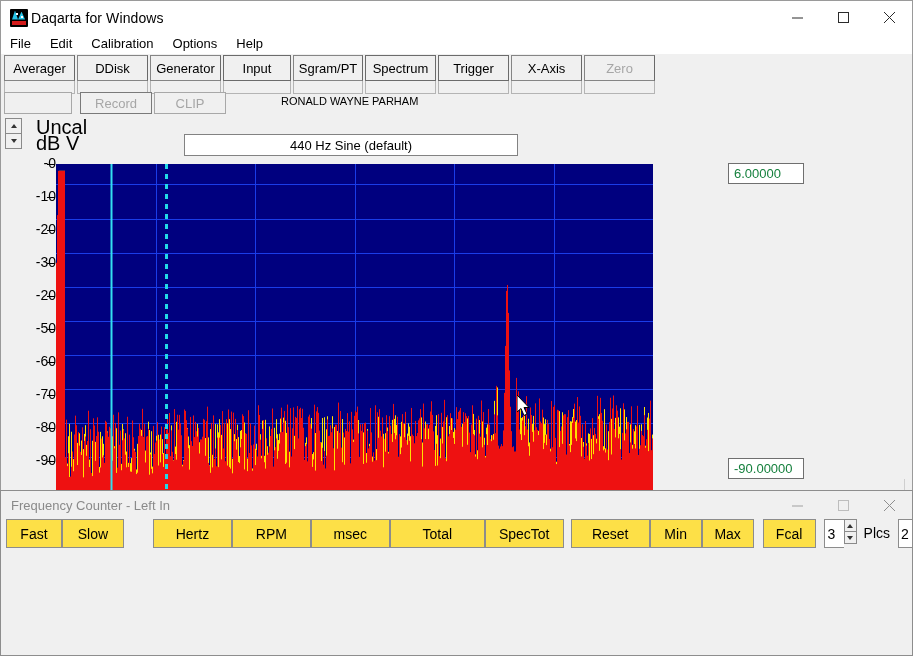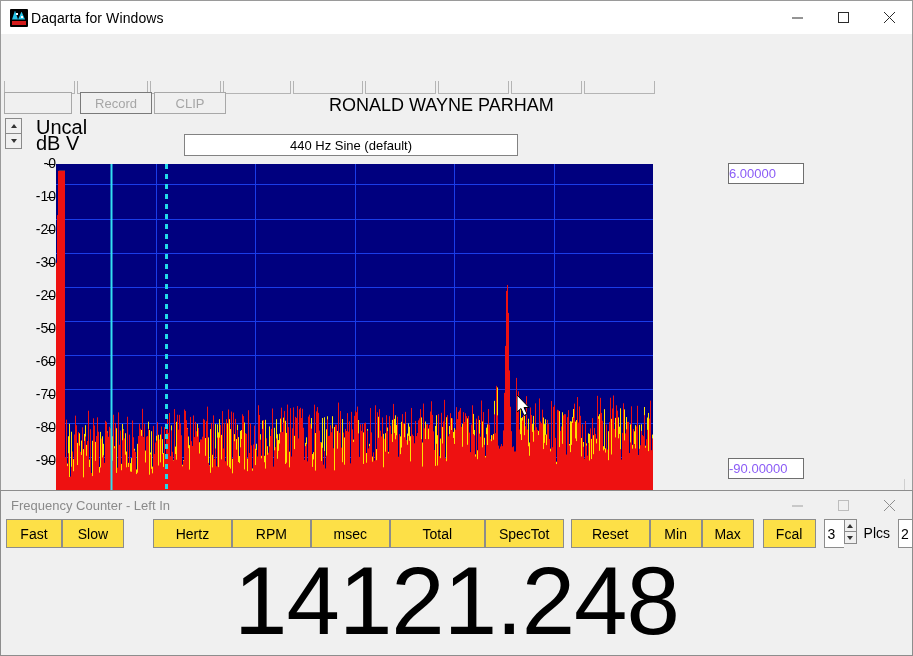--- a/index.html
+++ b/index.html
@@ -107,21 +107,21 @@
   .rbtn {
     box-sizing:border-box;
     border:1px solid #a8a8a8;
     background:#f0f0f0;
     display:flex; align-items:center; justify-content:center;
     font-size:13px; color:#a6a6a6;
   }
   .rbtn.strong { border:1px solid #7a7a7a; }
   #owner-name {
     position:absolute; left:280px; top:94px;
-    font-size:18px; color:#000;margin-left:48px;
+    font-size:11px; color:#000;
   }
 
   
   #uncal-spin {
     position:absolute; left:4px; top:117px; width:17px; height:31px;
     display:flex; flex-direction:column;
   }
   .spin-b {
     flex:1; border:1px solid #8a8a8a; background:#f0f0f0;
     display:flex; align-items:center; justify-content:center;
@@ -142,22 +142,22 @@
     border:1px solid #828282; background:#ffffff;
     display:flex; align-items:center; justify-content:center;
     font-size:13px; color:#000; box-sizing:border-box;
   }
 
   
   .valbox {
     position:absolute; width:76px; height:21px;
     border:1px solid #6f6f6f; background:#ffffff;
     display:flex; align-items:center;
-    box-sizing:border-box;
-    font-size:13px; color:#8b5cf6;
+    padding-left:5px; box-sizing:border-box;
+    font-size:13px; color:#15803d;
   }
   #val-top { left:727px; top:162px; }
   #val-bot { left:727px; top:457px; }
 
   
   #plot-wrap {
     position:absolute; left:55px; top:163px; width:597px; height:327px;
     background:#00007f;
     overflow:hidden;
   }
@@ -248,21 +248,39 @@
         </div>
         <div class="winbtn">
           <svg width="13" height="13" viewBox="0 0 13 13">
               <line x1="1" y1="1" x2="12" y2="12" stroke="#2b2b2b" stroke-width="1"></line>
               <line x1="12" y1="1" x2="1" y2="12" stroke="#2b2b2b" stroke-width="1"></line>
             </svg>
         </div>
       </div>
     </div>
 
-
+    <div id="menubar">
+      <div class="menu-item">File</div>
+      <div class="menu-item">Edit</div>
+      <div class="menu-item">Calibration</div>
+      <div class="menu-item">Options</div>
+      <div class="menu-item">Help</div>
+    </div>
+
+    <div id="tabrow">
+      <div class="tab" style="width:71px">Averager</div>
+      <div class="tab" style="width:71px">DDisk</div>
+      <div class="tab" style="width:71px">Generator</div>
+      <div class="tab dither sel" style="width:68px">Input</div>
+      <div class="tab" style="width:70px">Sgram/PT</div>
+      <div class="tab dither sel" style="width:71px">Spectrum</div>
+      <div class="tab dither sel" style="width:71px">Trigger</div>
+      <div class="tab" style="width:71px">X-Axis</div>
+      <div class="tab disabled" style="width:71px">Zero</div>
+    </div>
 
     <div id="subrow">
       <div class="subcell" style="width:71px"></div>
       <div class="subcell" style="width:71px"></div>
       <div class="subcell" style="width:71px"></div>
       <div class="subcell" style="width:68px"></div>
       <div class="subcell" style="width:70px"></div>
       <div class="subcell" style="width:71px"></div>
       <div class="subcell" style="width:71px"></div>
       <div class="subcell" style="width:71px"></div>
@@ -399,16 +417,15 @@
             <div class="tri-up" style="border-left-width:3px;border-right-width:3px;border-bottom-width:4px"></div>
           </div>
         <div class="fs-b">
             <div class="tri-dn" style="border-left-width:3px;border-right-width:3px;border-top-width:4px"></div>
           </div>
       </div>
       <div style="font-size:14px;color:#000;margin-left:7px;line-height:29px">Plcs</div>
       <div class="fbtn" style="width:14px;margin-left:8px;justify-content:flex-start;padding-left:2px;background:#fff;border-right:none">2</div>
     </div>
 
-    <div id="fc-bigvalue">14121.248</div>
   </div>
 
 </div>
 
 </body></html>

